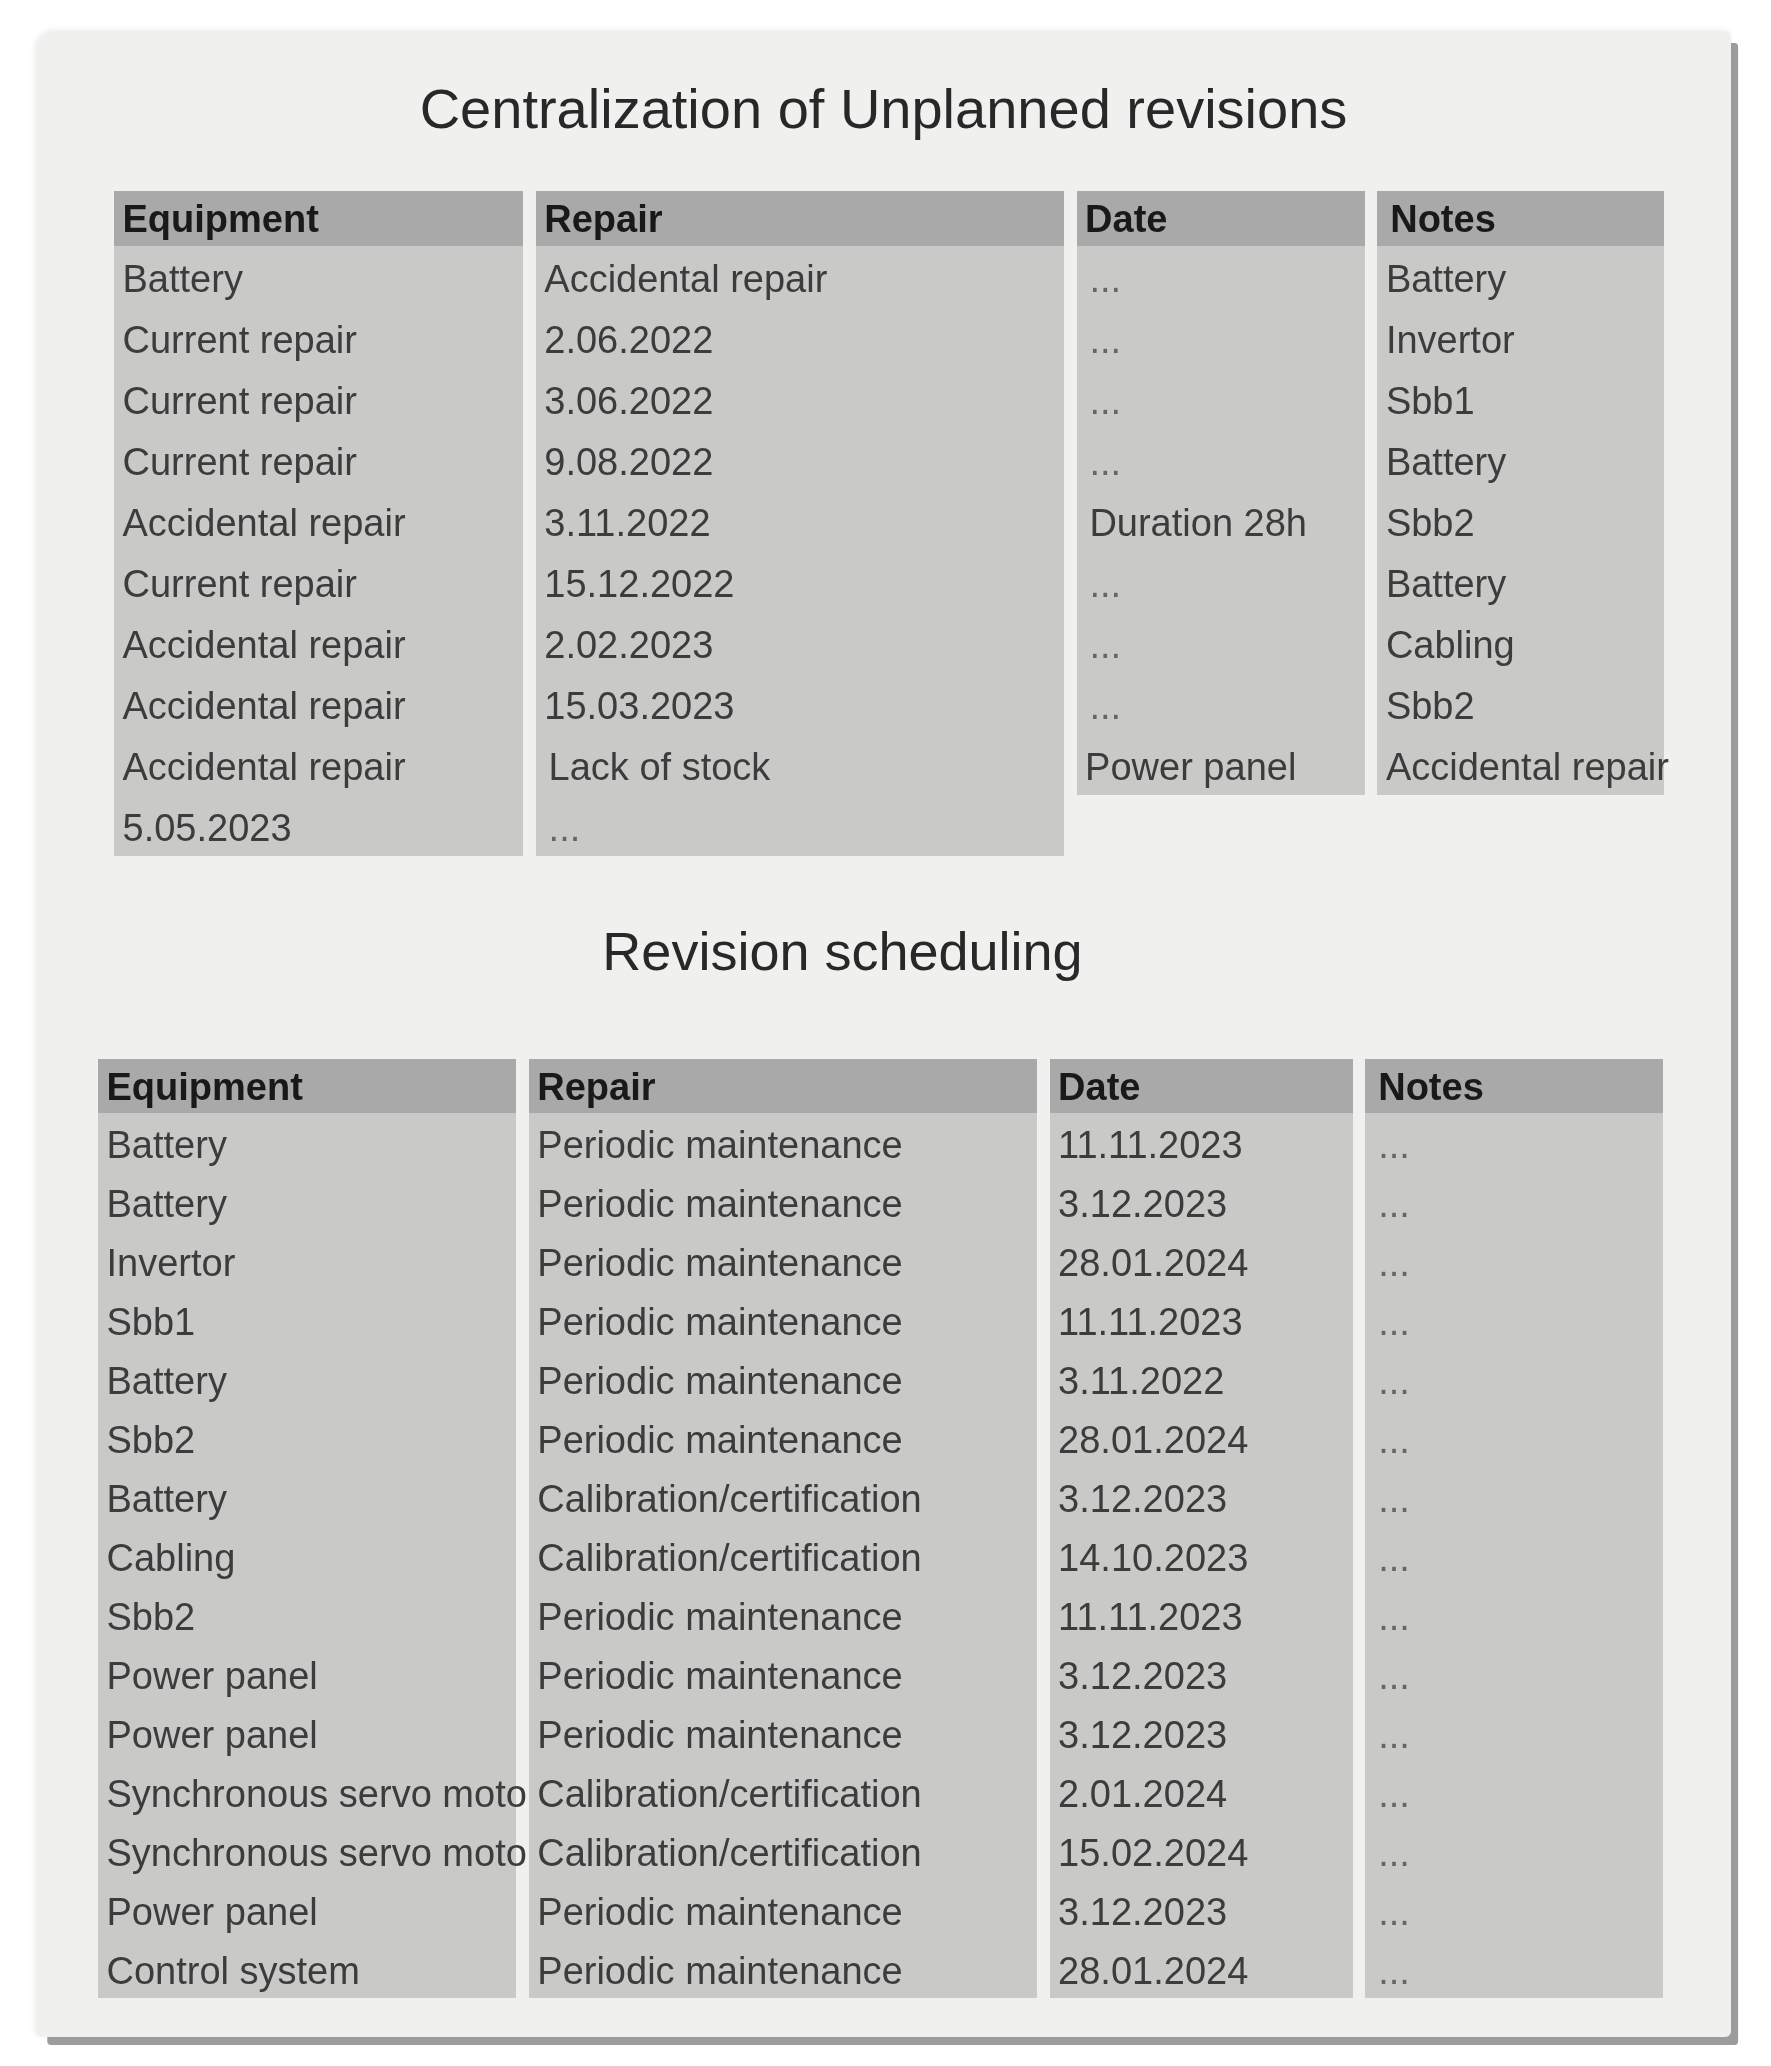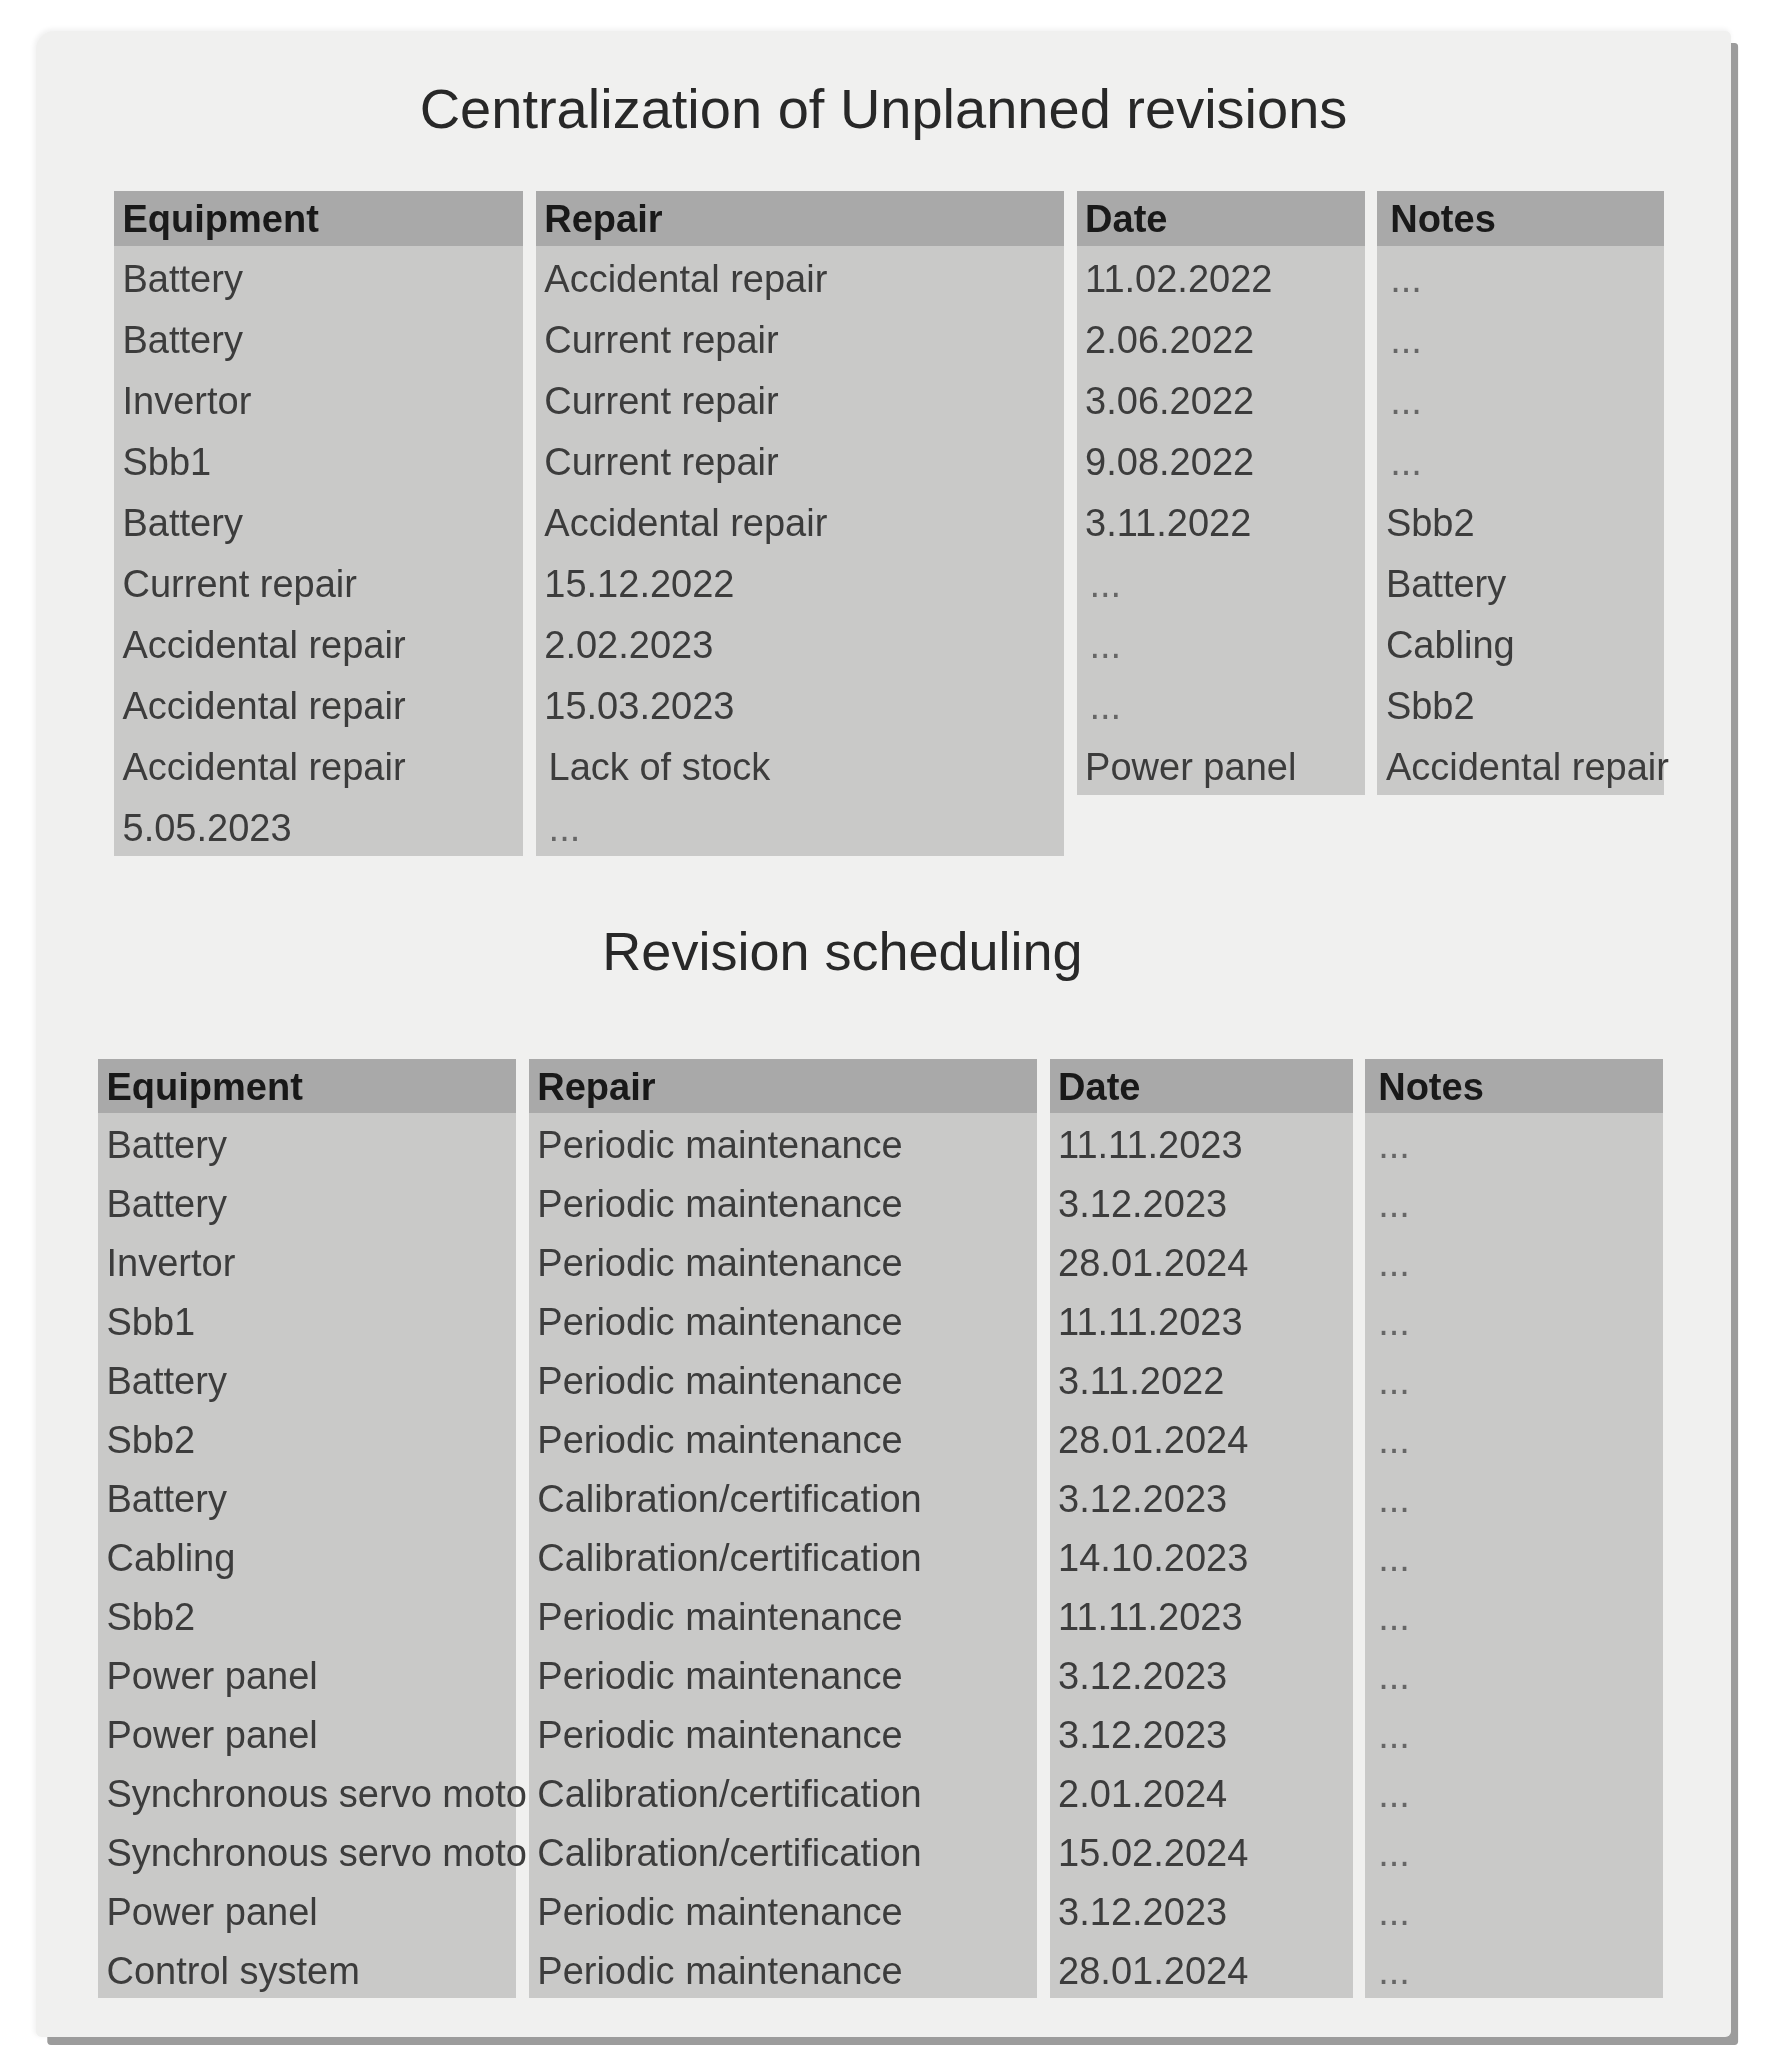--- a/index.html
+++ b/index.html
@@ -80,37 +80,37 @@
 
   <div id="title-0" class="tbl-title">Centralization of Unplanned revisions</div>
 
   <div id="table-0" class="grid">
       <div class="cell hd c0">Equipment</div>
       <div class="cell hd c1">Repair</div>
       <div class="cell hd c2">Date</div>
       <div class="cell hd c3">Notes</div>
       <div class="cell bd c0">Battery</div>
       <div class="cell bd c1">Accidental repair</div>
-      <div class="cell bd c2">11.02.2022</div>
       <div class="cell bd c3 dots">...</div>
       <div class="cell bd c0">Battery</div>
       <div class="cell bd c1">Current repair</div>
       <div class="cell bd c2">2.06.2022</div>
       <div class="cell bd c3 dots">...</div>
       <div class="cell bd c0">Invertor</div>
       <div class="cell bd c1">Current repair</div>
       <div class="cell bd c2">3.06.2022</div>
       <div class="cell bd c3 dots">...</div>
       <div class="cell bd c0">Sbb1</div>
       <div class="cell bd c1">Current repair</div>
       <div class="cell bd c2">9.08.2022</div>
       <div class="cell bd c3 dots">...</div>
       <div class="cell bd c0">Battery</div>
       <div class="cell bd c1">Accidental repair</div>
       <div class="cell bd c2">3.11.2022</div>
+      <div class="cell bd c3">Duration 28h</div>
       <div class="cell bd c0">Sbb2</div>
       <div class="cell bd c1">Current repair</div>
       <div class="cell bd c2">15.12.2022</div>
       <div class="cell bd c3 dots">...</div>
       <div class="cell bd c0">Battery</div>
       <div class="cell bd c1">Accidental repair</div>
       <div class="cell bd c2">2.02.2023</div>
       <div class="cell bd c3 dots">...</div>
       <div class="cell bd c0">Cabling</div>
       <div class="cell bd c1">Accidental repair</div>

